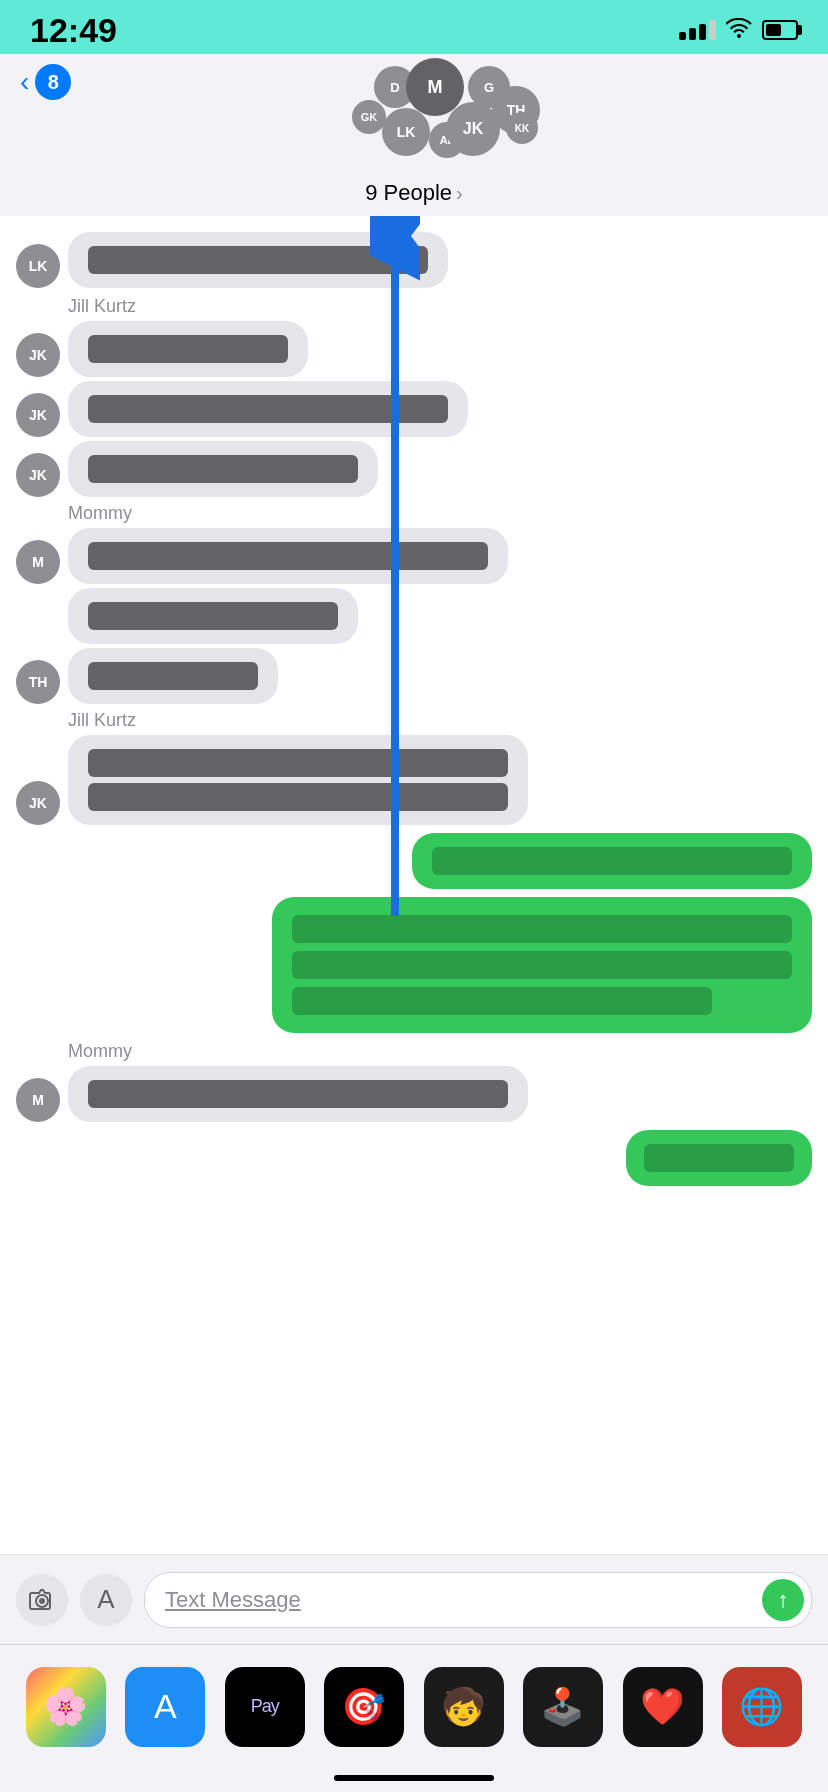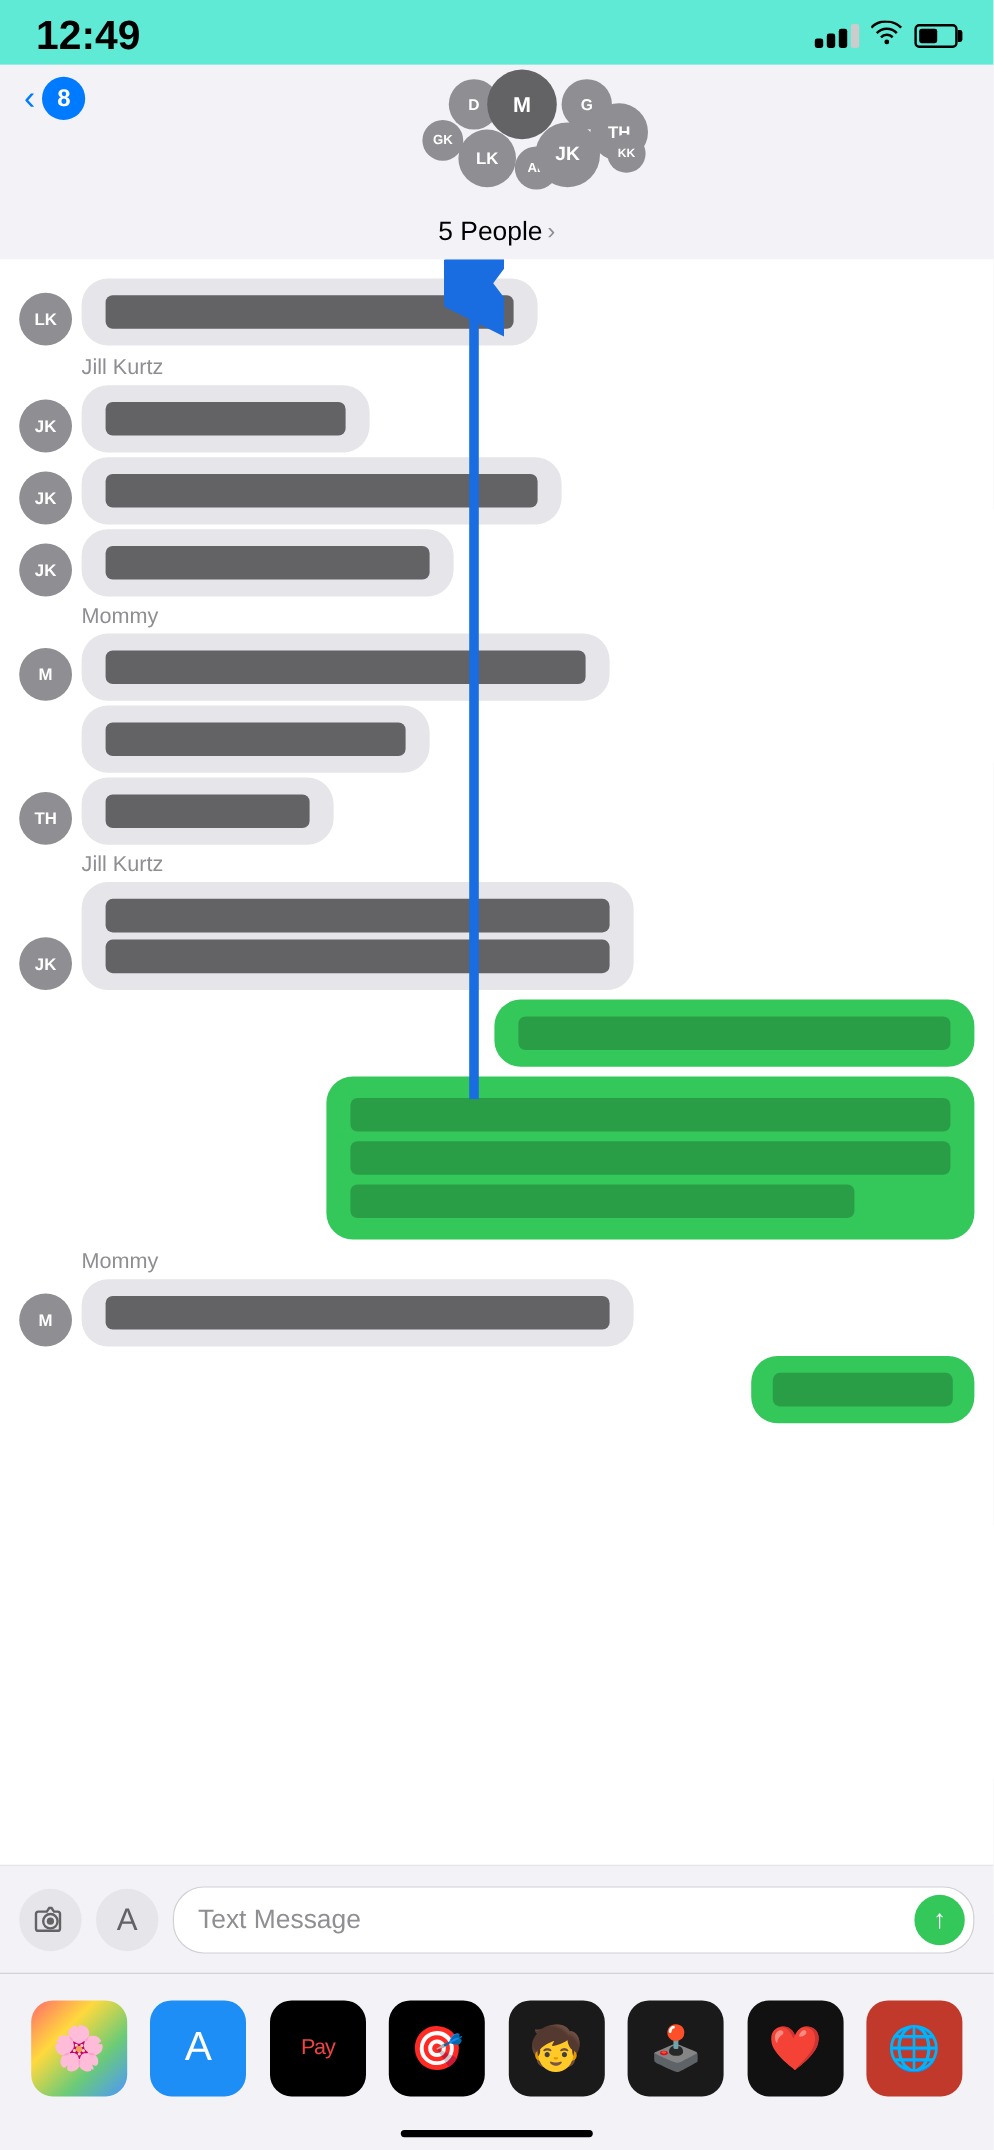--- a/index.html
+++ b/index.html
@@ -158,20 +158,21 @@
       position: relative;
     }
     .input-text {
       width: 100%;
       background: white;
       border: 1px solid #d1d1d6;
       border-radius: 26px;
       padding: 14px 56px 14px 20px;
       font-size: 22px;
       color: #8e8e93;
+      text-decoration: underline;
     }
     .send-btn {
       position: absolute;
       right: 8px;
       top: 50%;
       transform: translateY(-50%);
       width: 42px;
       height: 42px;
       background: #34c759;
       border-radius: 50%;
@@ -274,21 +275,21 @@
     <div class="avatar-bubble" style="width:36px;height:36px;top:64px;left:135px;font-size:11px;">AL</div>
 
     <div class="avatar-bubble" style="width:54px;height:54px;top:44px;left:152px;font-size:16px;">JK</div>
 
     <div class="avatar-bubble" style="width:48px;height:48px;top:28px;left:198px;font-size:14px;">TH</div>
 
     <div class="avatar-bubble" style="width:32px;height:32px;top:54px;left:212px;font-size:10px;">KK</div>
   </div>
 
   <div class="people-label">
-    <span>5 People</span>
+    <span>9 People</span>
     <span class="people-chevron">›</span>
   </div>
 </div>
 
 <div class="messages-container" style="height: 1380px; overflow: hidden; position: relative;">
 
   <div style="position:absolute; left:370px; top:0px; z-index:20; pointer-events:none;">
     <svg width="50" height="700" viewBox="0 0 50 700">
       <defs>
         <marker id="arrowhead" markerWidth="16" markerHeight="16" refX="8" refY="8" orient="auto">
@@ -416,21 +417,21 @@
 </div>
 
 <div class="dock" style="position:absolute;bottom:28px;left:0;right:0;">
   <div class="dock-icon" style="background: linear-gradient(135deg, #ff6b6b, #ffd93d, #6bcb77, #4d96ff); border-radius:18px;">
     <span style="font-size:36px;">🌸</span>
   </div>
   <div class="dock-icon" style="background:#1c8ef5;">
     <span style="font-size:34px;font-weight:200;color:white;">A</span>
   </div>
   <div class="dock-icon" style="background:#000;">
-    <span style="font-size:18px;color:#ef4444;font-weight:500;letter-spacing:-1px;"> Pay</span>
+    <span style="font-size:18px;color:#c4b5fd;font-weight:500;letter-spacing:-1px;"> Pay</span>
   </div>
   <div class="dock-icon" style="background:#000;">
     <span style="font-size:36px;">🎯</span>
   </div>
   <div class="dock-icon" style="background:#1a1a1a;">
     <span style="font-size:36px;">🧒</span>
   </div>
   <div class="dock-icon" style="background:#1a1a1a;">
     <span style="font-size:36px;">🕹️</span>
   </div>

